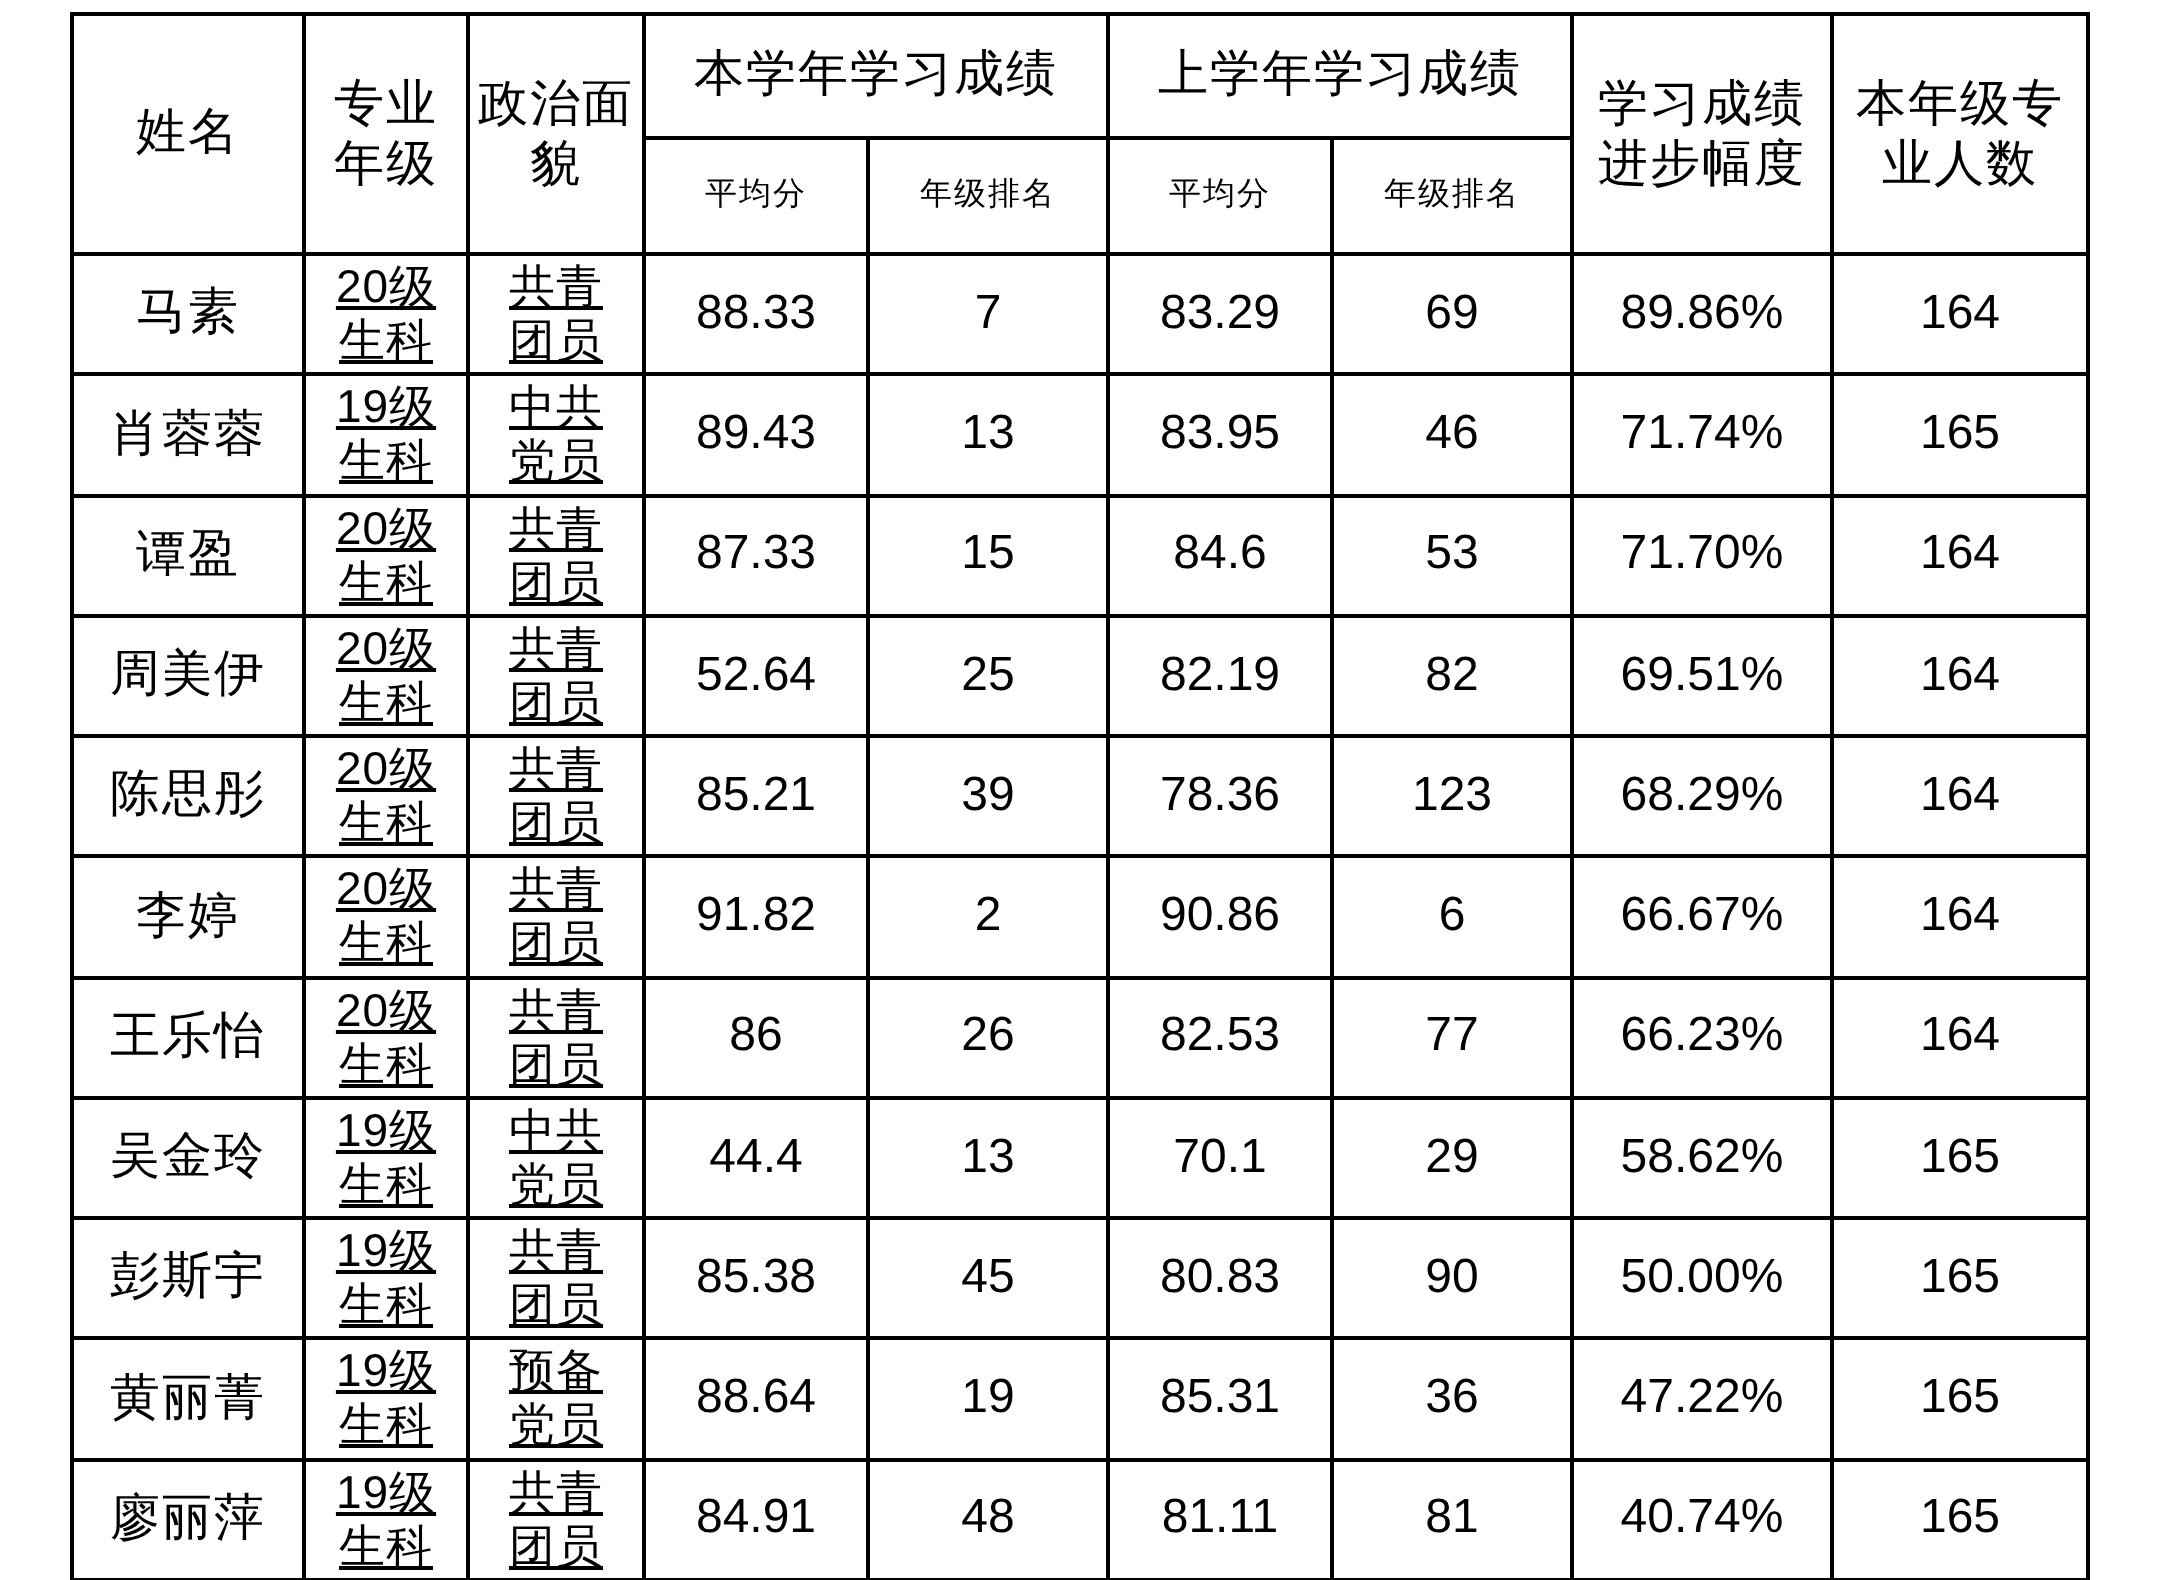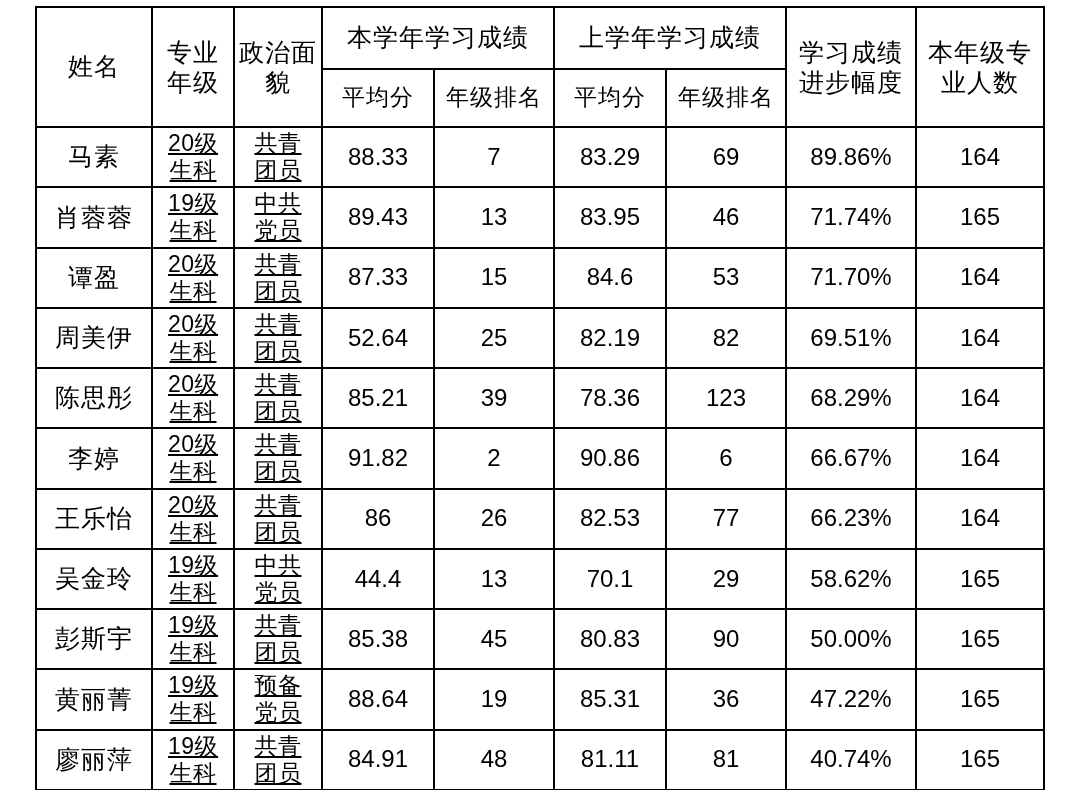--- a/index.html
+++ b/index.html
@@ -53,21 +53,21 @@
   .hdr-cell.two-line {
     font-size: 25px;
     line-height: 1.2;
     border-radius: 23px;
   }
   .hdr-group {
     font-size: 25px;
     letter-spacing: 1px;
   }
   .hdr-sub {
-    font-size: 23px;
+    font-size: 16px;
     letter-spacing: 1px;
     margin-top: 28px;
   }
   .hdr-row-top td { height: 56px; }
   .hdr-row-sub td { height: 52px; }
 
   td.name {
     font-size: 25px;
     letter-spacing: 1px;
   }

